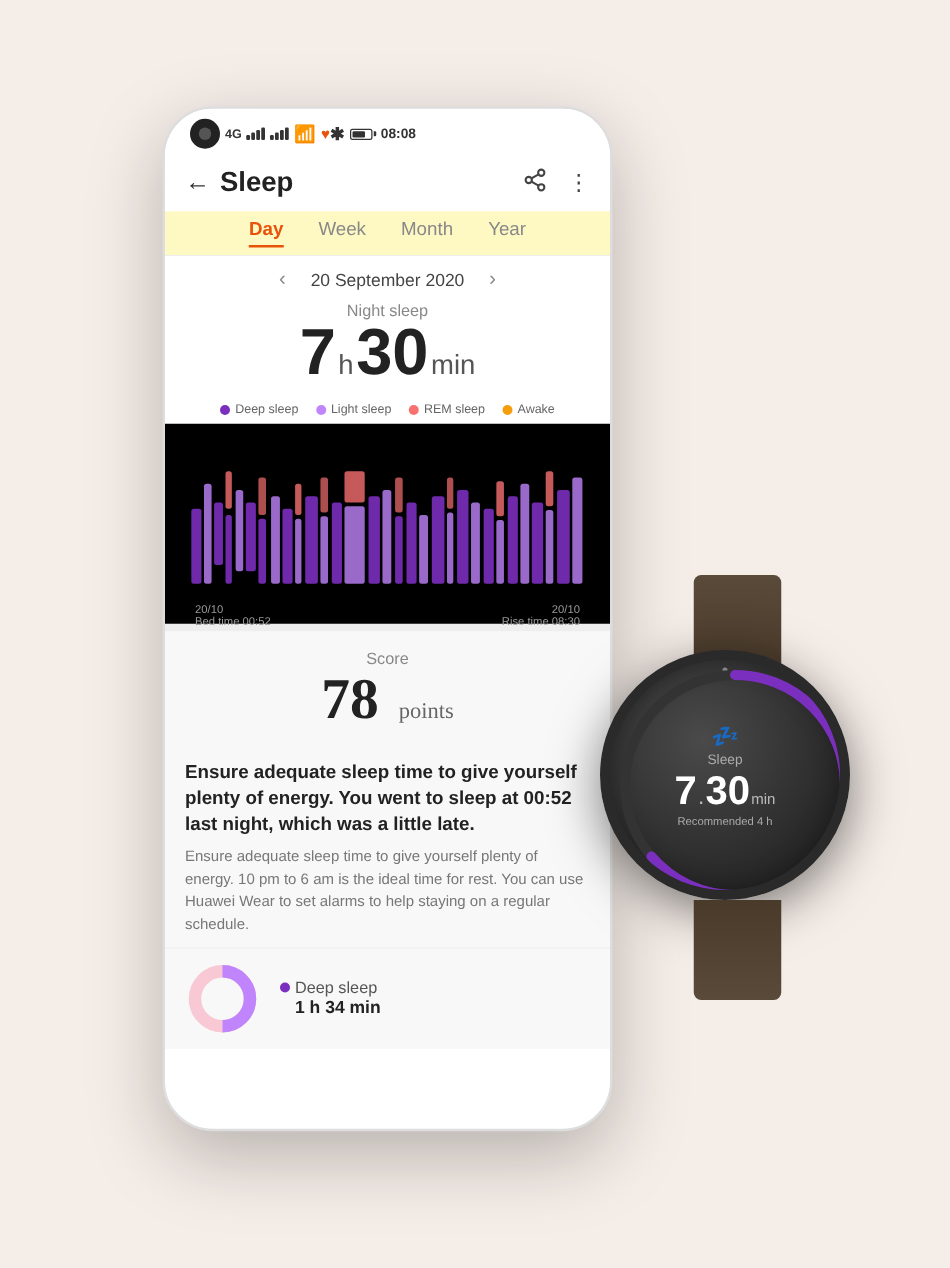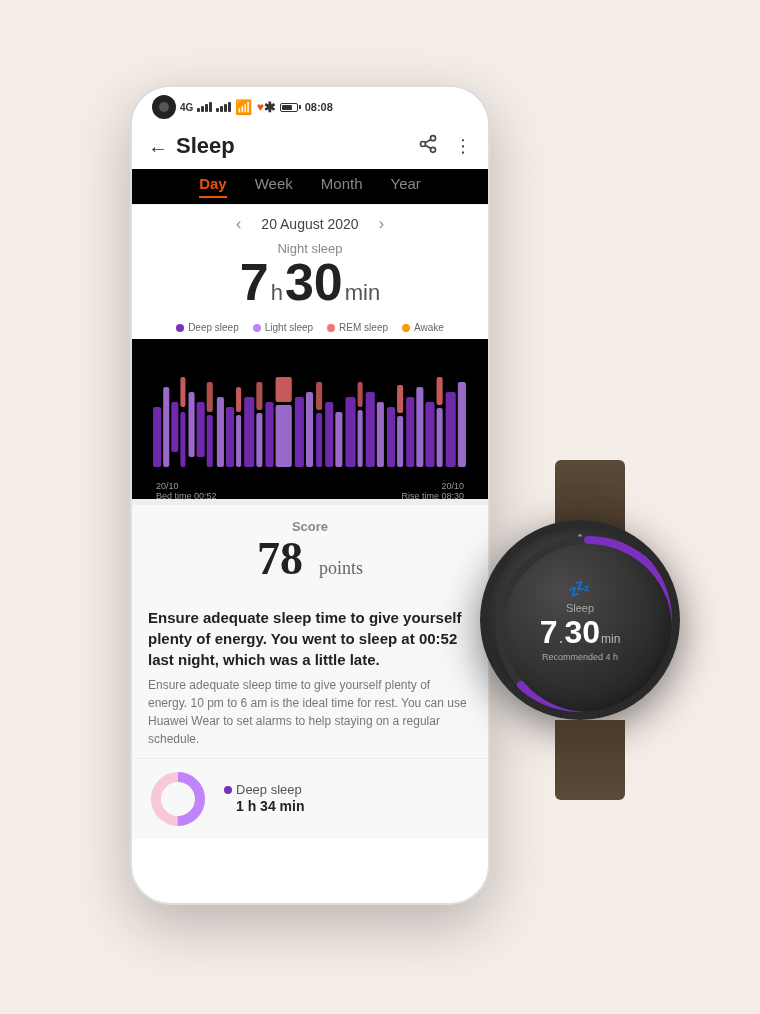--- a/index.html
+++ b/index.html
@@ -94,21 +94,21 @@
       color: #444;
       cursor: pointer;
     }
 
     
     .tabs {
       display: flex;
       justify-content: center;
       gap: 28px;
       padding: 6px 0;
-      background: #000000;
+      background: #fef9c3;
       border-bottom: 1px solid #eee;
     }
     .tab {
       font-size: 15px;
       color: #888;
       cursor: pointer;
       padding-bottom: 4px;
     }
     .tab.active {
       color: #e8520a;
@@ -210,21 +210,20 @@
     
     .score-section {
       background: #f8f8f8;
       text-align: center;
       padding: 14px 16px 10px;
       border-top: 6px solid #eee;
     }
     .score-label {
       font-size: 13px;
       color: #888;
-      font-weight: bold;
     }
     .score-value {
       font-size: 46px;
       font-weight: 700;
       color: #222;
       line-height: 1.1;
     }
     .score-unit {
       font-size: 18px;
       font-weight: 400;
@@ -453,21 +452,21 @@
 
     <div class="tabs">
       <span class="tab active">Day</span>
       <span class="tab">Week</span>
       <span class="tab">Month</span>
       <span class="tab">Year</span>
     </div>
 
     <div class="date-nav">
       <span class="nav-arrow">‹</span>
-      <span class="date-text">20 August 2020</span>
+      <span class="date-text">20 September 2020</span>
       <span class="nav-arrow">›</span>
     </div>
 
     <div class="sleep-summary">
       <div class="sleep-label">Night sleep</div>
       <div style="display:flex;align-items:baseline;justify-content:center;gap:2px;">
         <span class="sleep-hours">7</span>
         <span class="sleep-unit">h</span>
         <span class="sleep-hours">30</span>
         <span class="sleep-unit">min</span>

